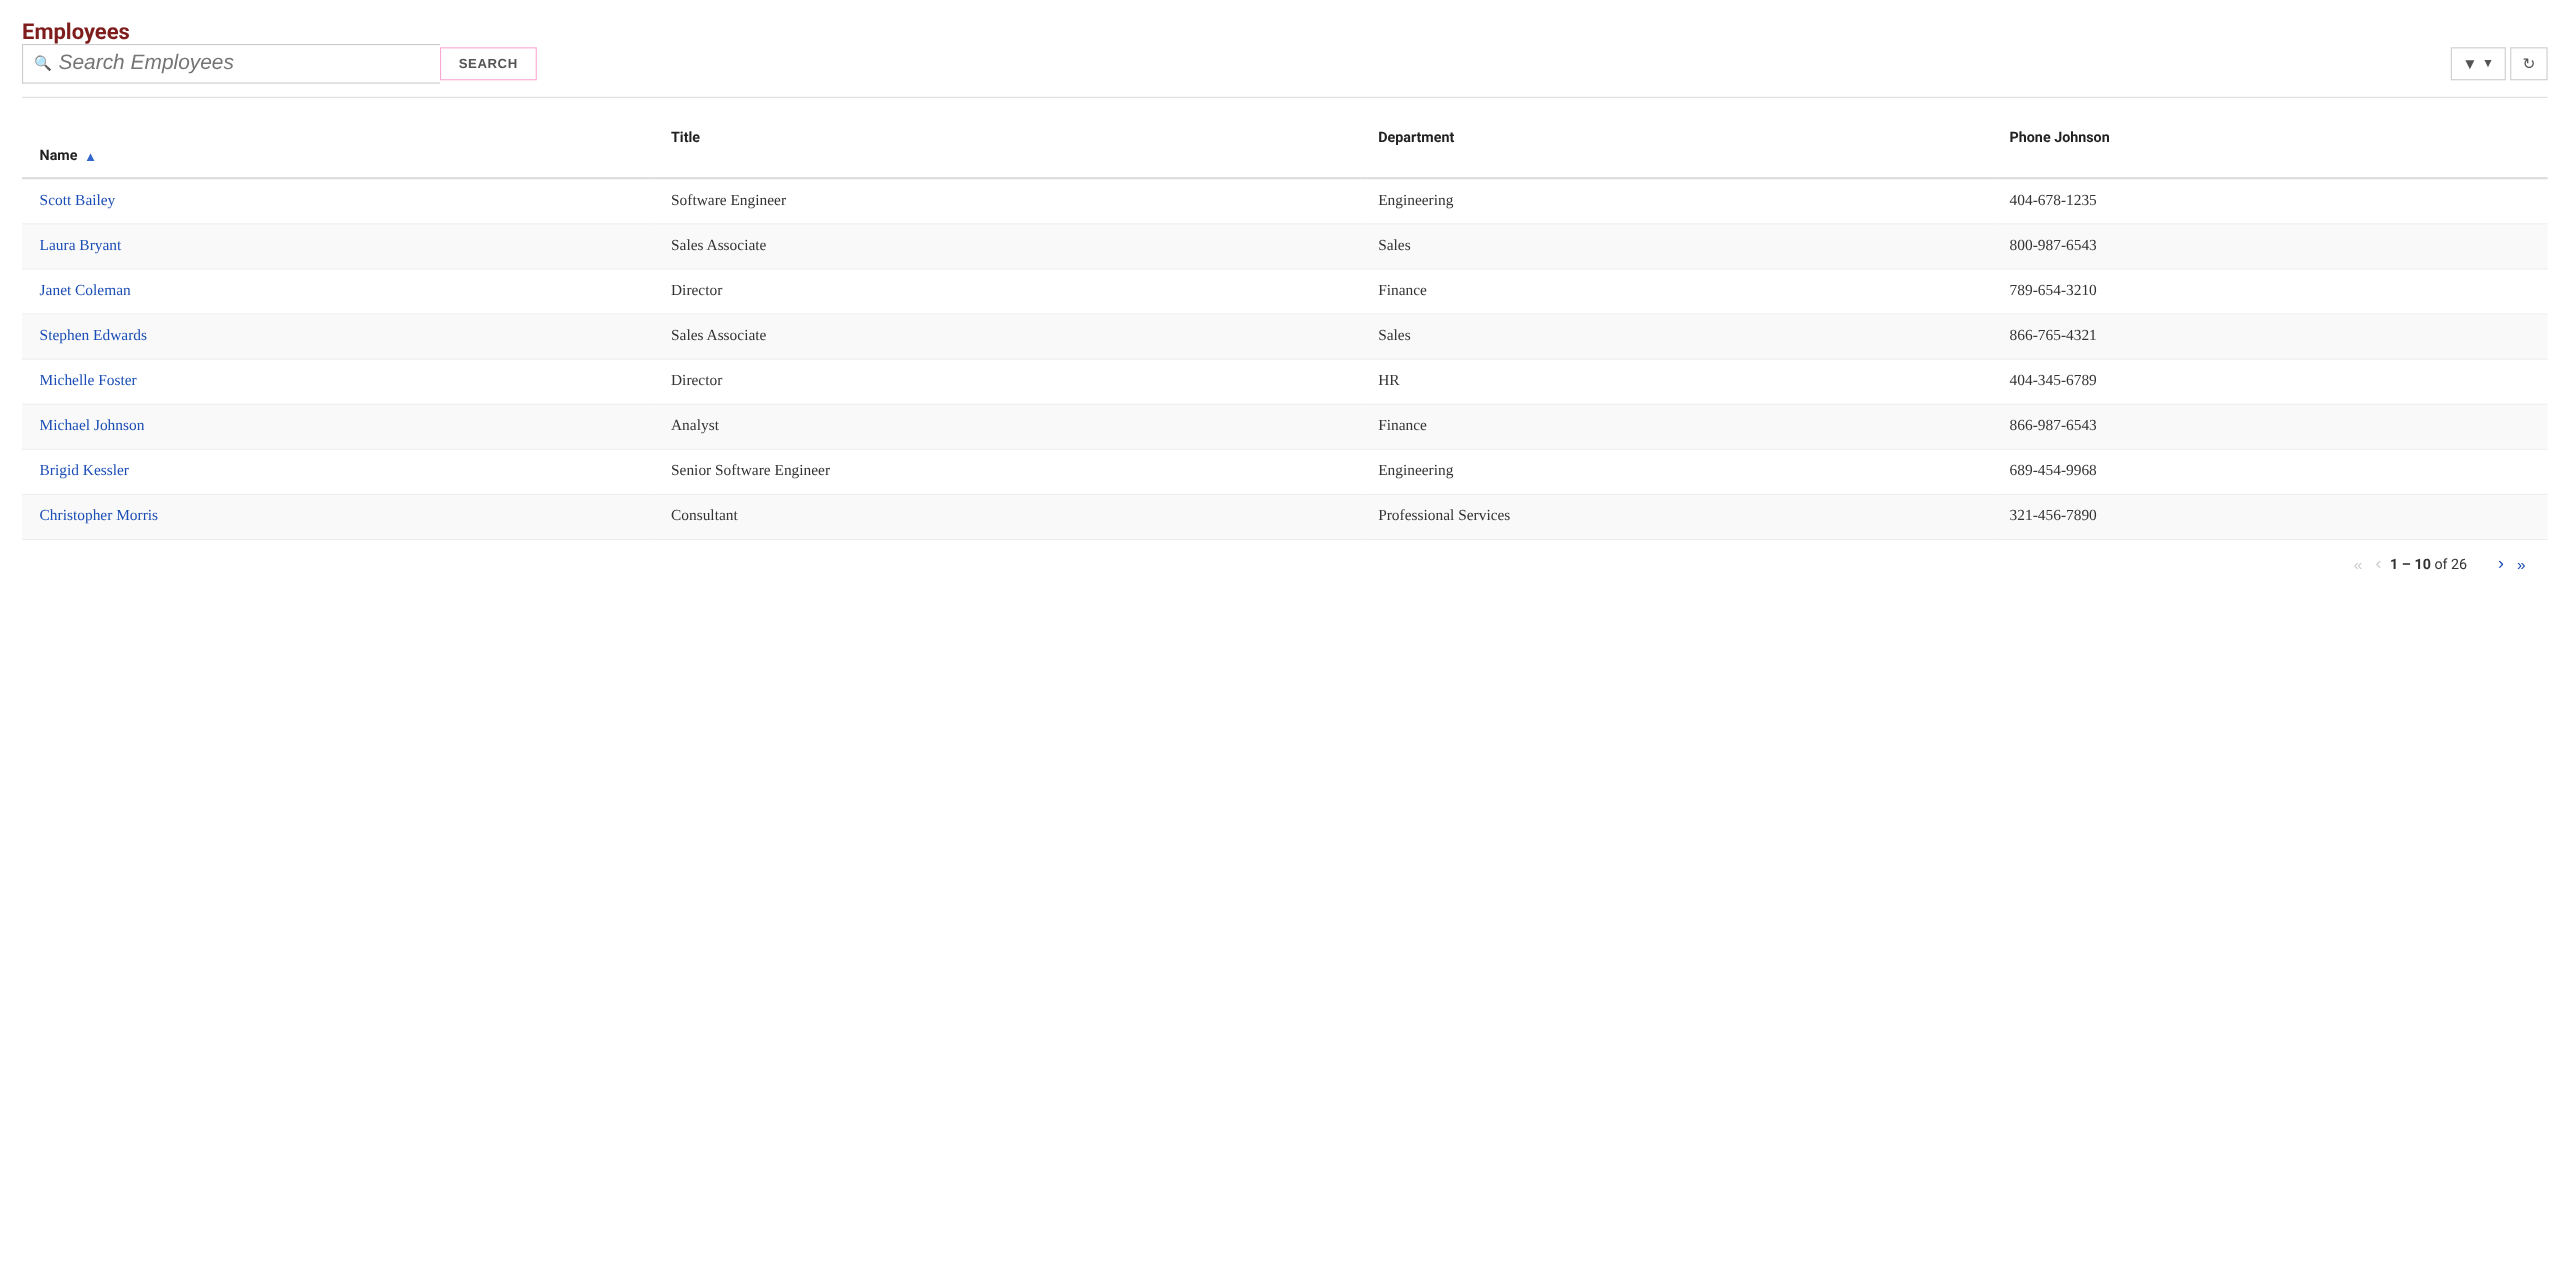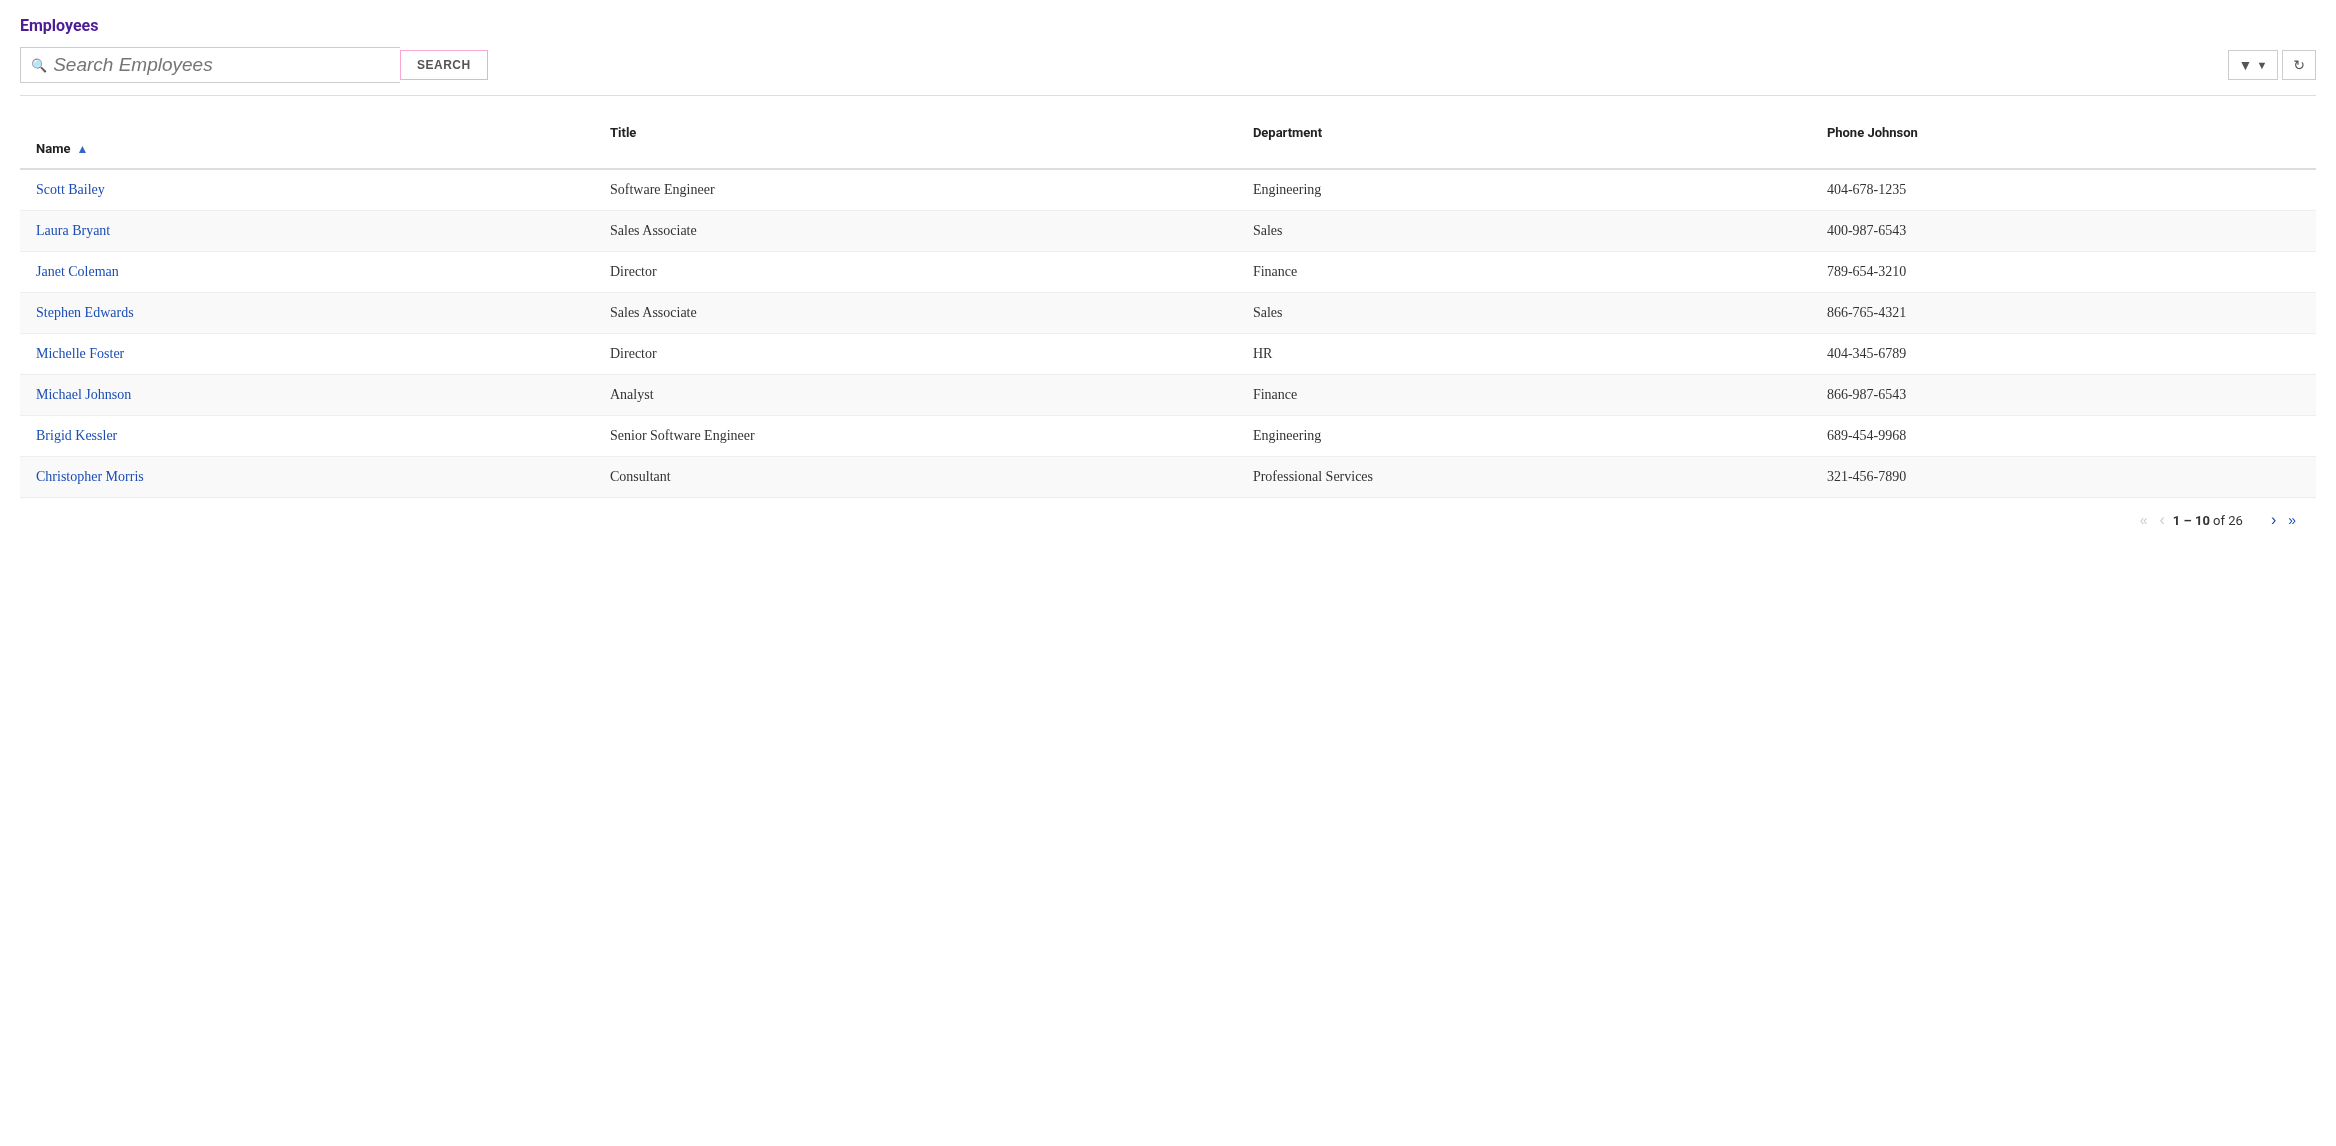--- a/index.html
+++ b/index.html
@@ -10,24 +10,23 @@
 
     body {
       font-family: -apple-system, BlinkMacSystemFont, 'Segoe UI', Roboto, Arial, sans-serif;
       font-size: 14px;
       color: #333;
       background: #fff;
       padding: 16px 20px;
     }
 
     .page-title {
-      font-size: 16px;
+      font-size: 20px;
       font-weight: 700;
-      margin-bottom: 12px;
-      color: #4c1d95;
+      color: #7f1d1d;
     }
 
     .toolbar {
       display: flex;
       align-items: center;
       justify-content: space-between;
       margin-bottom: 12px;
     }
 
     .search-area {
@@ -241,21 +240,21 @@
   <tr>
         <td><a class="employee-name-link" href="#">Scott Bailey</a></td>
         <td>Software Engineer</td>
         <td>Engineering</td>
         <td>404-678-1235</td>
       </tr>
       <tr>
         <td><a class="employee-name-link" href="#">Laura Bryant</a></td>
         <td>Sales Associate</td>
         <td>Sales</td>
-        <td>400-987-6543</td>
+        <td>800-987-6543</td>
       </tr>
       <tr>
         <td><a class="employee-name-link" href="#">Janet Coleman</a></td>
         <td>Director</td>
         <td>Finance</td>
         <td>789-654-3210</td>
       </tr>
       <tr>
         <td><a class="employee-name-link" href="#">Stephen Edwards</a></td>
         <td>Sales Associate</td>

